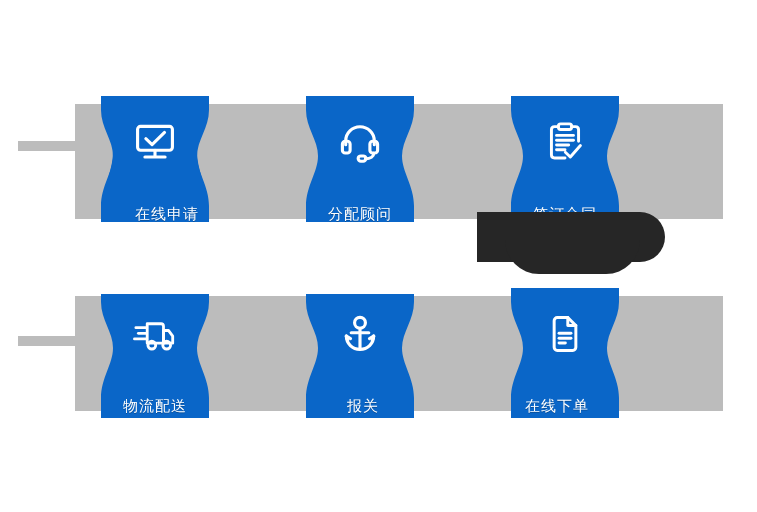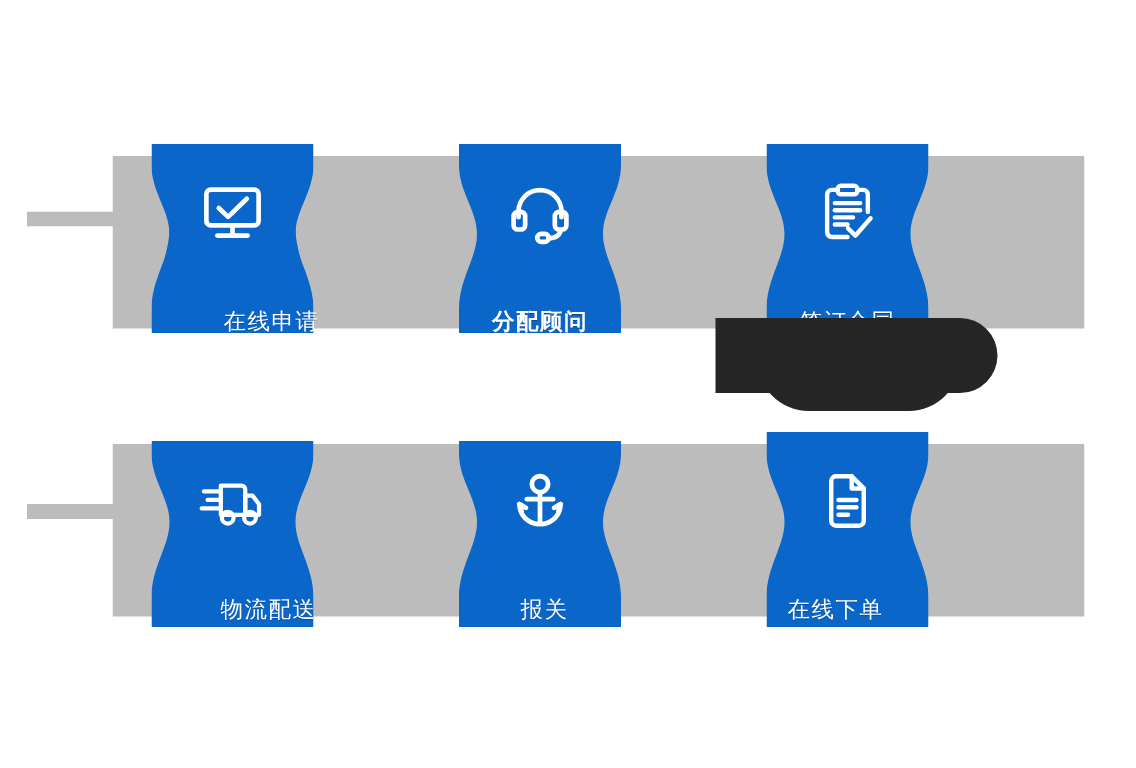--- a/index.html
+++ b/index.html
@@ -99,22 +99,22 @@
           <path d="M7.4 13.6 H14"></path>
           <path d="M7.4 16.2 H12"></path>
           <path d="M12.2 17.6 L14.9 20.2 L20.4 13.9"></path>
         </svg>
       </span>
     </div>
   </div>
 
   <div class="dark-link" style="left:75px;top:203px;width:648px;height:0px;"></div>
 
-  <div class="label" style="left:117px;top:205px;width:128px;">在线申请</div>
-  <div class="label" style="left:306px;top:205px;width:108px;font-weight:bold;">分配顾问</div>
+  <div class="label" style="left:103px;top:205px;width:128px;">在线申请</div>
+  <div class="label" style="left:306px;top:205px;width:108px;">分配顾问</div>
   <div class="label" style="left:511px;top:205px;width:108px;">签订合同</div>
 
   <div class="dark-link" style="left:477px;top:212px;width:188px;height:50px;
               border-radius:0 26px 26px 0;"></div>
   <div class="dark-link" style="left:505px;top:212px;width:135px;height:62px;
               border-radius:0 0 34px 34px;"></div>
 
   <div class="band" style="left:75px;top:296px;width:648px;height:115px;"></div>
 
   <div class="connector" style="left:18px;top:336px;width:72px;height:10px;"></div>
@@ -168,21 +168,21 @@
           <path d="M13.6 2.6 H7.6 C6.6 2.6 5.8 3.4 5.8 4.4 V19.6 C5.8 20.6 6.6 21.4 7.6 21.4 H16.4 C17.4 21.4 18.2 20.6 18.2 19.6 V7.2 Z"></path>
           <path d="M13.6 2.6 V7.2 H18.2"></path>
           <path d="M8.6 11.6 H15.4"></path>
           <path d="M8.6 14.4 H15.4"></path>
           <path d="M8.6 17.2 H12.2"></path>
         </svg>
       </span>
     </div>
   </div>
 
-  <div class="label" style="left:101px;top:397px;width:108px;padding-left:24px;">物流配送</div>
+  <div class="label" style="left:101px;top:397px;width:108px;">物流配送</div>
   <div class="label" style="left:306px;top:397px;width:114px;">报关</div>
   <div class="label" style="left:511px;top:397px;width:92px;">在线下单</div>
 
   <div class="white-mask" style="left:60px;top:222px;width:390px;height:72px;"></div>
   <div class="white-mask" style="left:0px;top:418px;width:757px;height:94px;"></div>
   <div class="white-mask" style="left:0px;top:0px;width:757px;height:96px;"></div>
   <div class="white-mask" style="left:0px;top:96px;width:18px;height:322px;"></div>
   <div class="white-mask" style="left:723px;top:96px;width:34px;height:322px;"></div>
   <div class="white-mask" style="left:18px;top:96px;width:57px;height:45px;"></div>
   <div class="white-mask" style="left:18px;top:151px;width:57px;height:68px;"></div>

